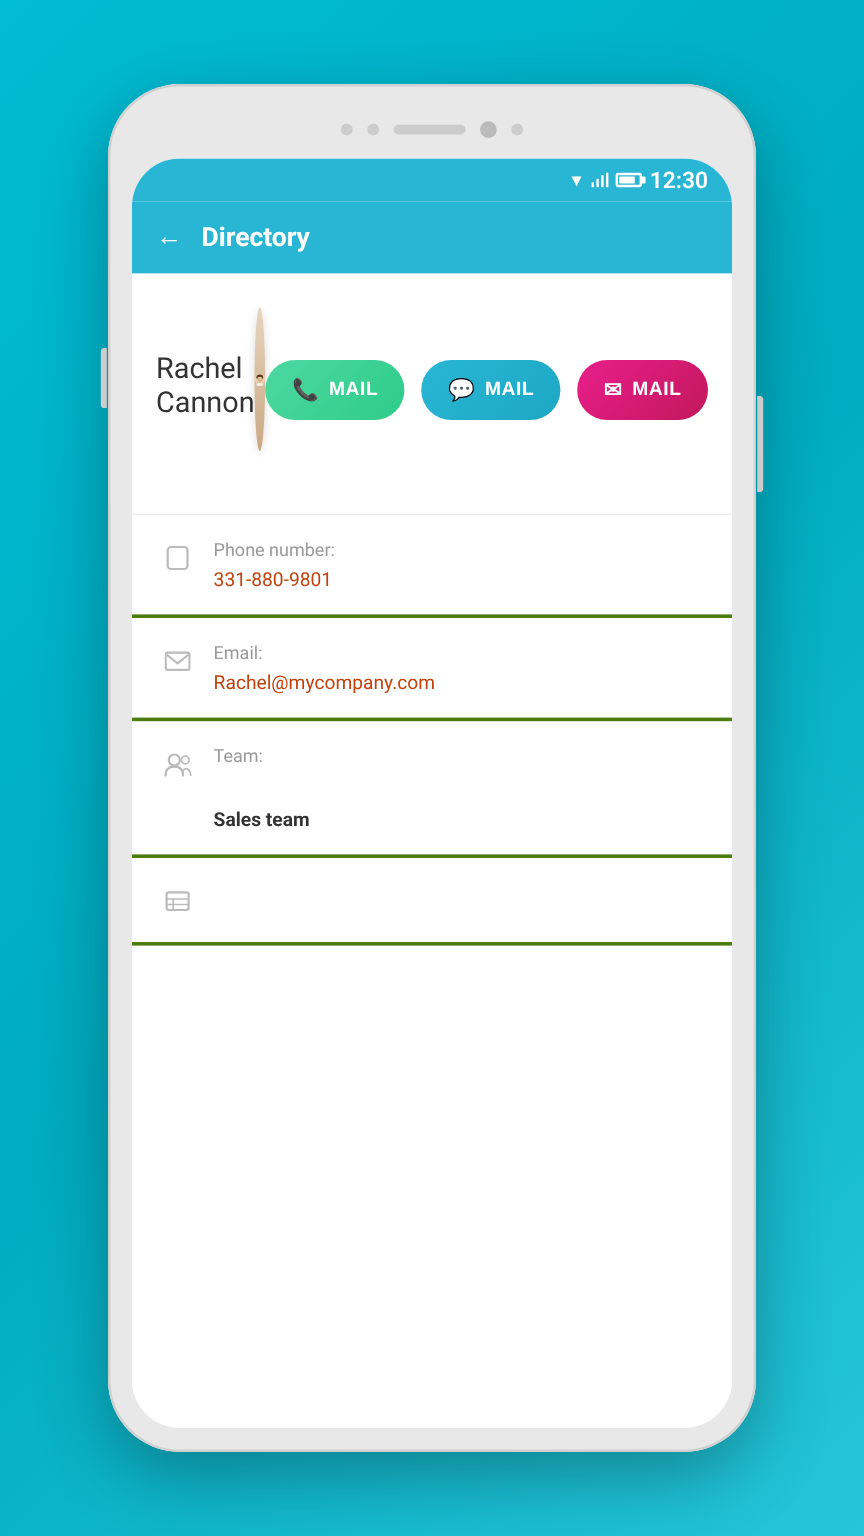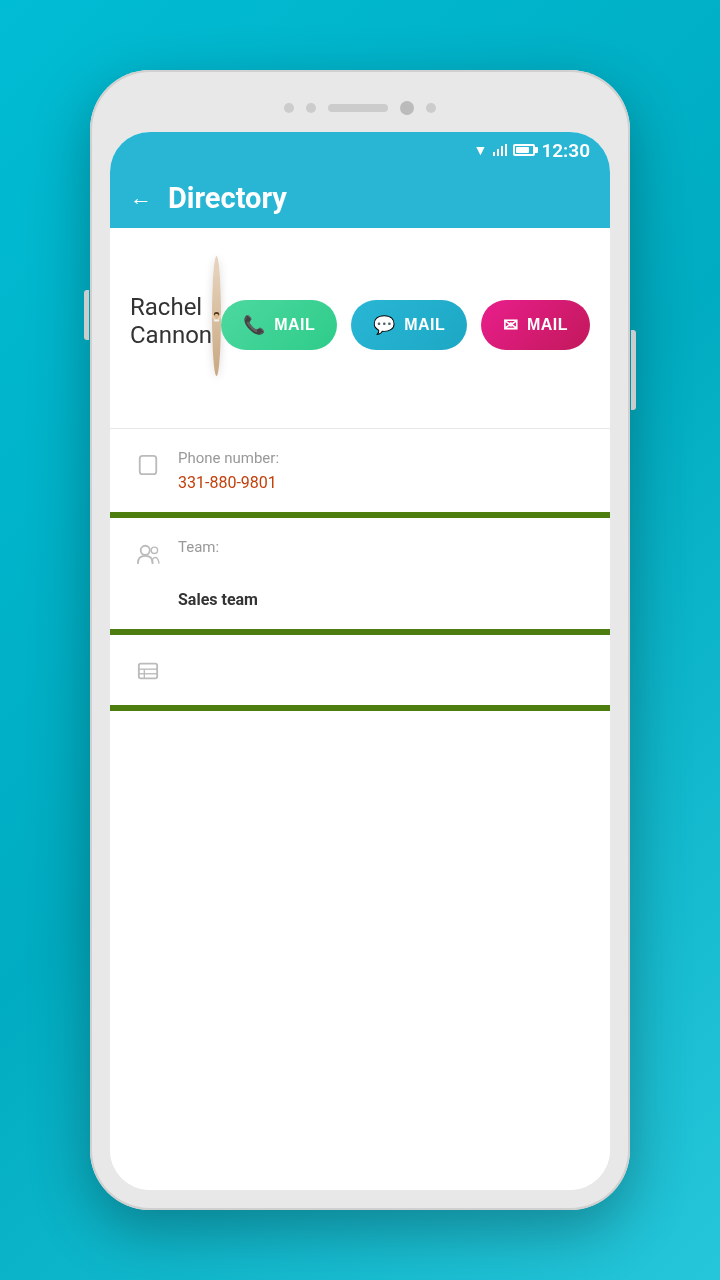--- a/index.html
+++ b/index.html
@@ -157,21 +157,21 @@
       flex-shrink: 0;
     }
     .back-arrow {
       color: white;
       font-size: 22px;
       cursor: pointer;
       line-height: 1;
     }
     .app-bar-title {
       color: white;
-      font-size: 29px;
+      font-size: 22px;
       font-weight: 700;
     }
 
     
     .main-content {
       flex: 1;
       background: #fff;
       overflow-y: auto;
     }
 
@@ -254,21 +254,21 @@
     
     .info-section {
       padding: 0;
     }
 
     .info-row {
       display: flex;
       align-items: flex-start;
       padding: 20px 24px;
       gap: 16px;
-      border-bottom: 6px solid #4d7c0f;
+      border-bottom: 3px solid #4d7c0f;
     }
 
     .info-icon {
       width: 28px;
       height: 28px;
       display: flex;
       align-items: center;
       justify-content: center;
       flex-shrink: 0;
       color: #aaa;
@@ -414,20 +414,32 @@
             <svg width="22" height="22" viewBox="0 0 24 24" fill="none">
               <rect x="3" y="2" width="18" height="20" rx="3" stroke="#bbb" stroke-width="2" fill="none"></rect>
             </svg>
           </div>
           <div class="info-content">
             <span class="info-label">Phone number:</span>
             <span class="info-value link">331-880-9801</span>
           </div>
         </div>
 
+        <div class="info-row">
+          <div class="info-icon">
+            <svg width="22" height="18" viewBox="0 0 24 20" fill="none">
+              <rect x="1" y="2" width="22" height="16" rx="2" stroke="#bbb" stroke-width="2" fill="none"></rect>
+              <path d="M2 4 L12 12 L22 4" stroke="#bbb" stroke-width="2" fill="none"></path>
+            </svg>
+          </div>
+          <div class="info-content">
+            <span class="info-label">Email:</span>
+            <span class="info-value link">Rachel@mycompany.com</span>
+          </div>
+        </div>
 
         <div class="info-row">
           <div class="info-icon">
             <svg width="24" height="22" viewBox="0 0 26 24" fill="none">
               <circle cx="10" cy="8" r="5" stroke="#bbb" stroke-width="2" fill="none"></circle>
               <path d="M2 22 Q2 14 10 14 Q18 14 18 22" stroke="#bbb" stroke-width="2" fill="none" stroke-linecap="round"></path>
               <circle cx="20" cy="8" r="3.5" stroke="#bbb" stroke-width="1.5" fill="none"></circle>
               <path d="M18 22 Q17 17 20 16 Q24 15 25 22" stroke="#bbb" stroke-width="1.5" fill="none" stroke-linecap="round"></path>
             </svg>
           </div>

